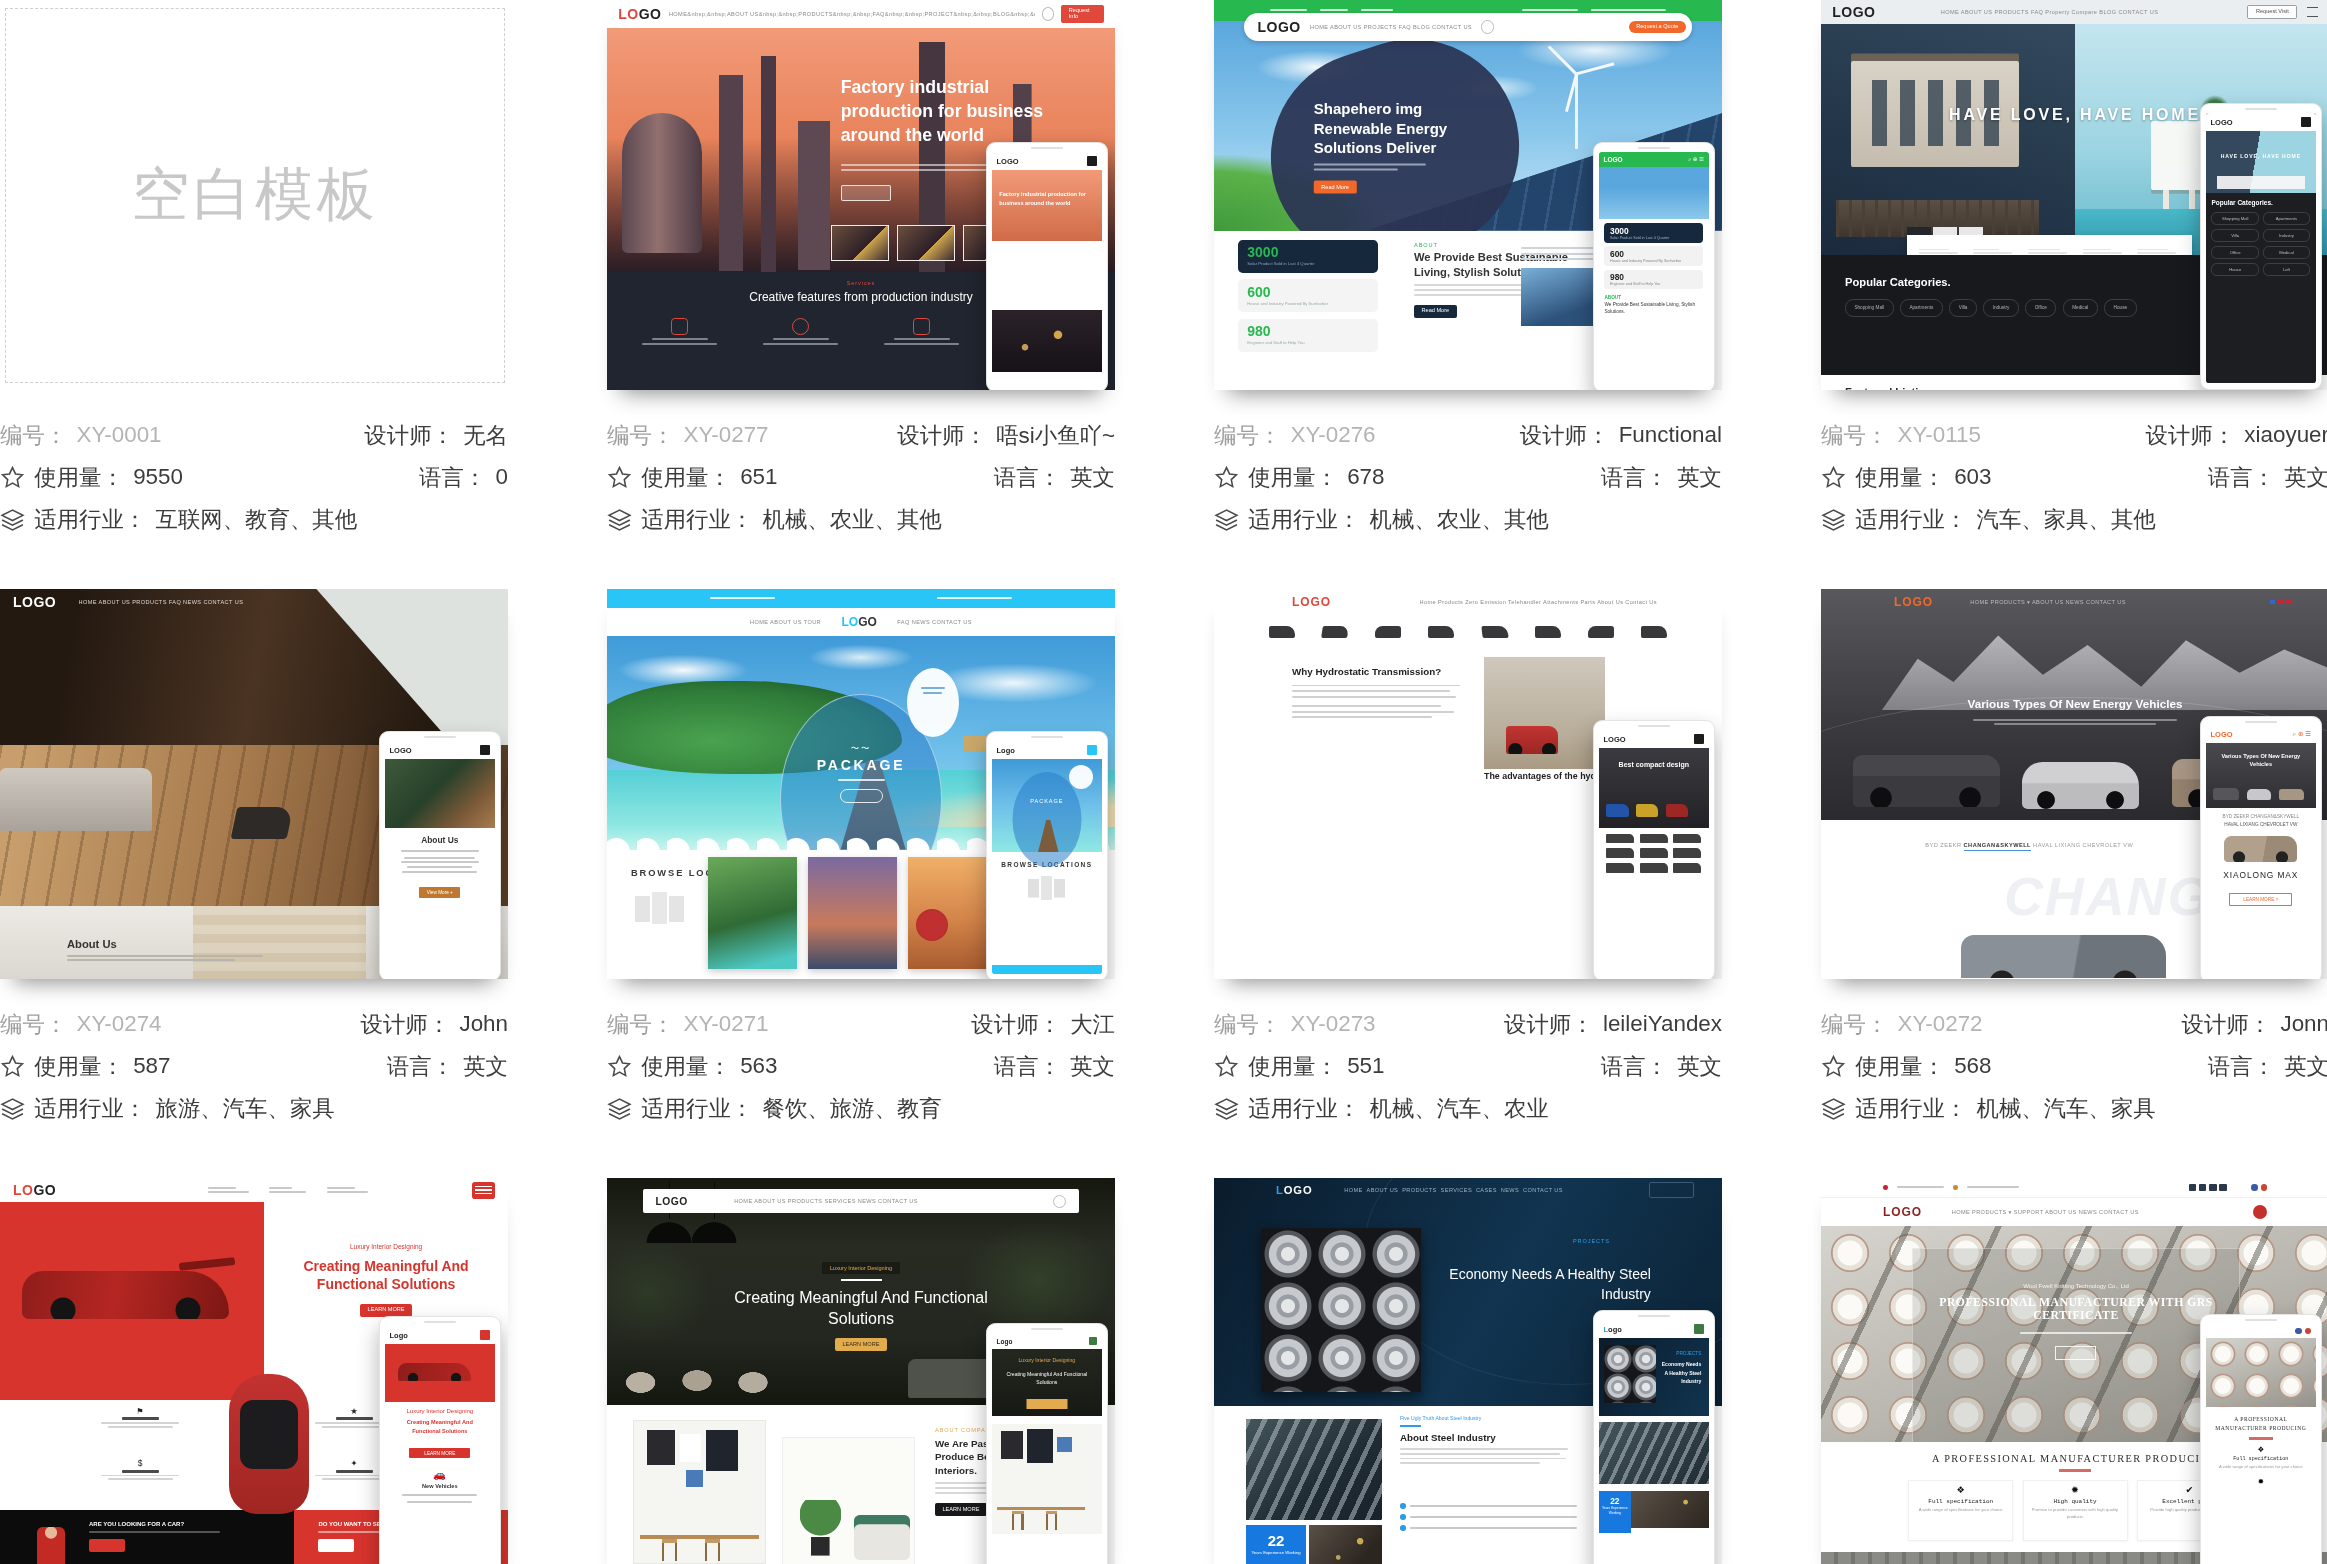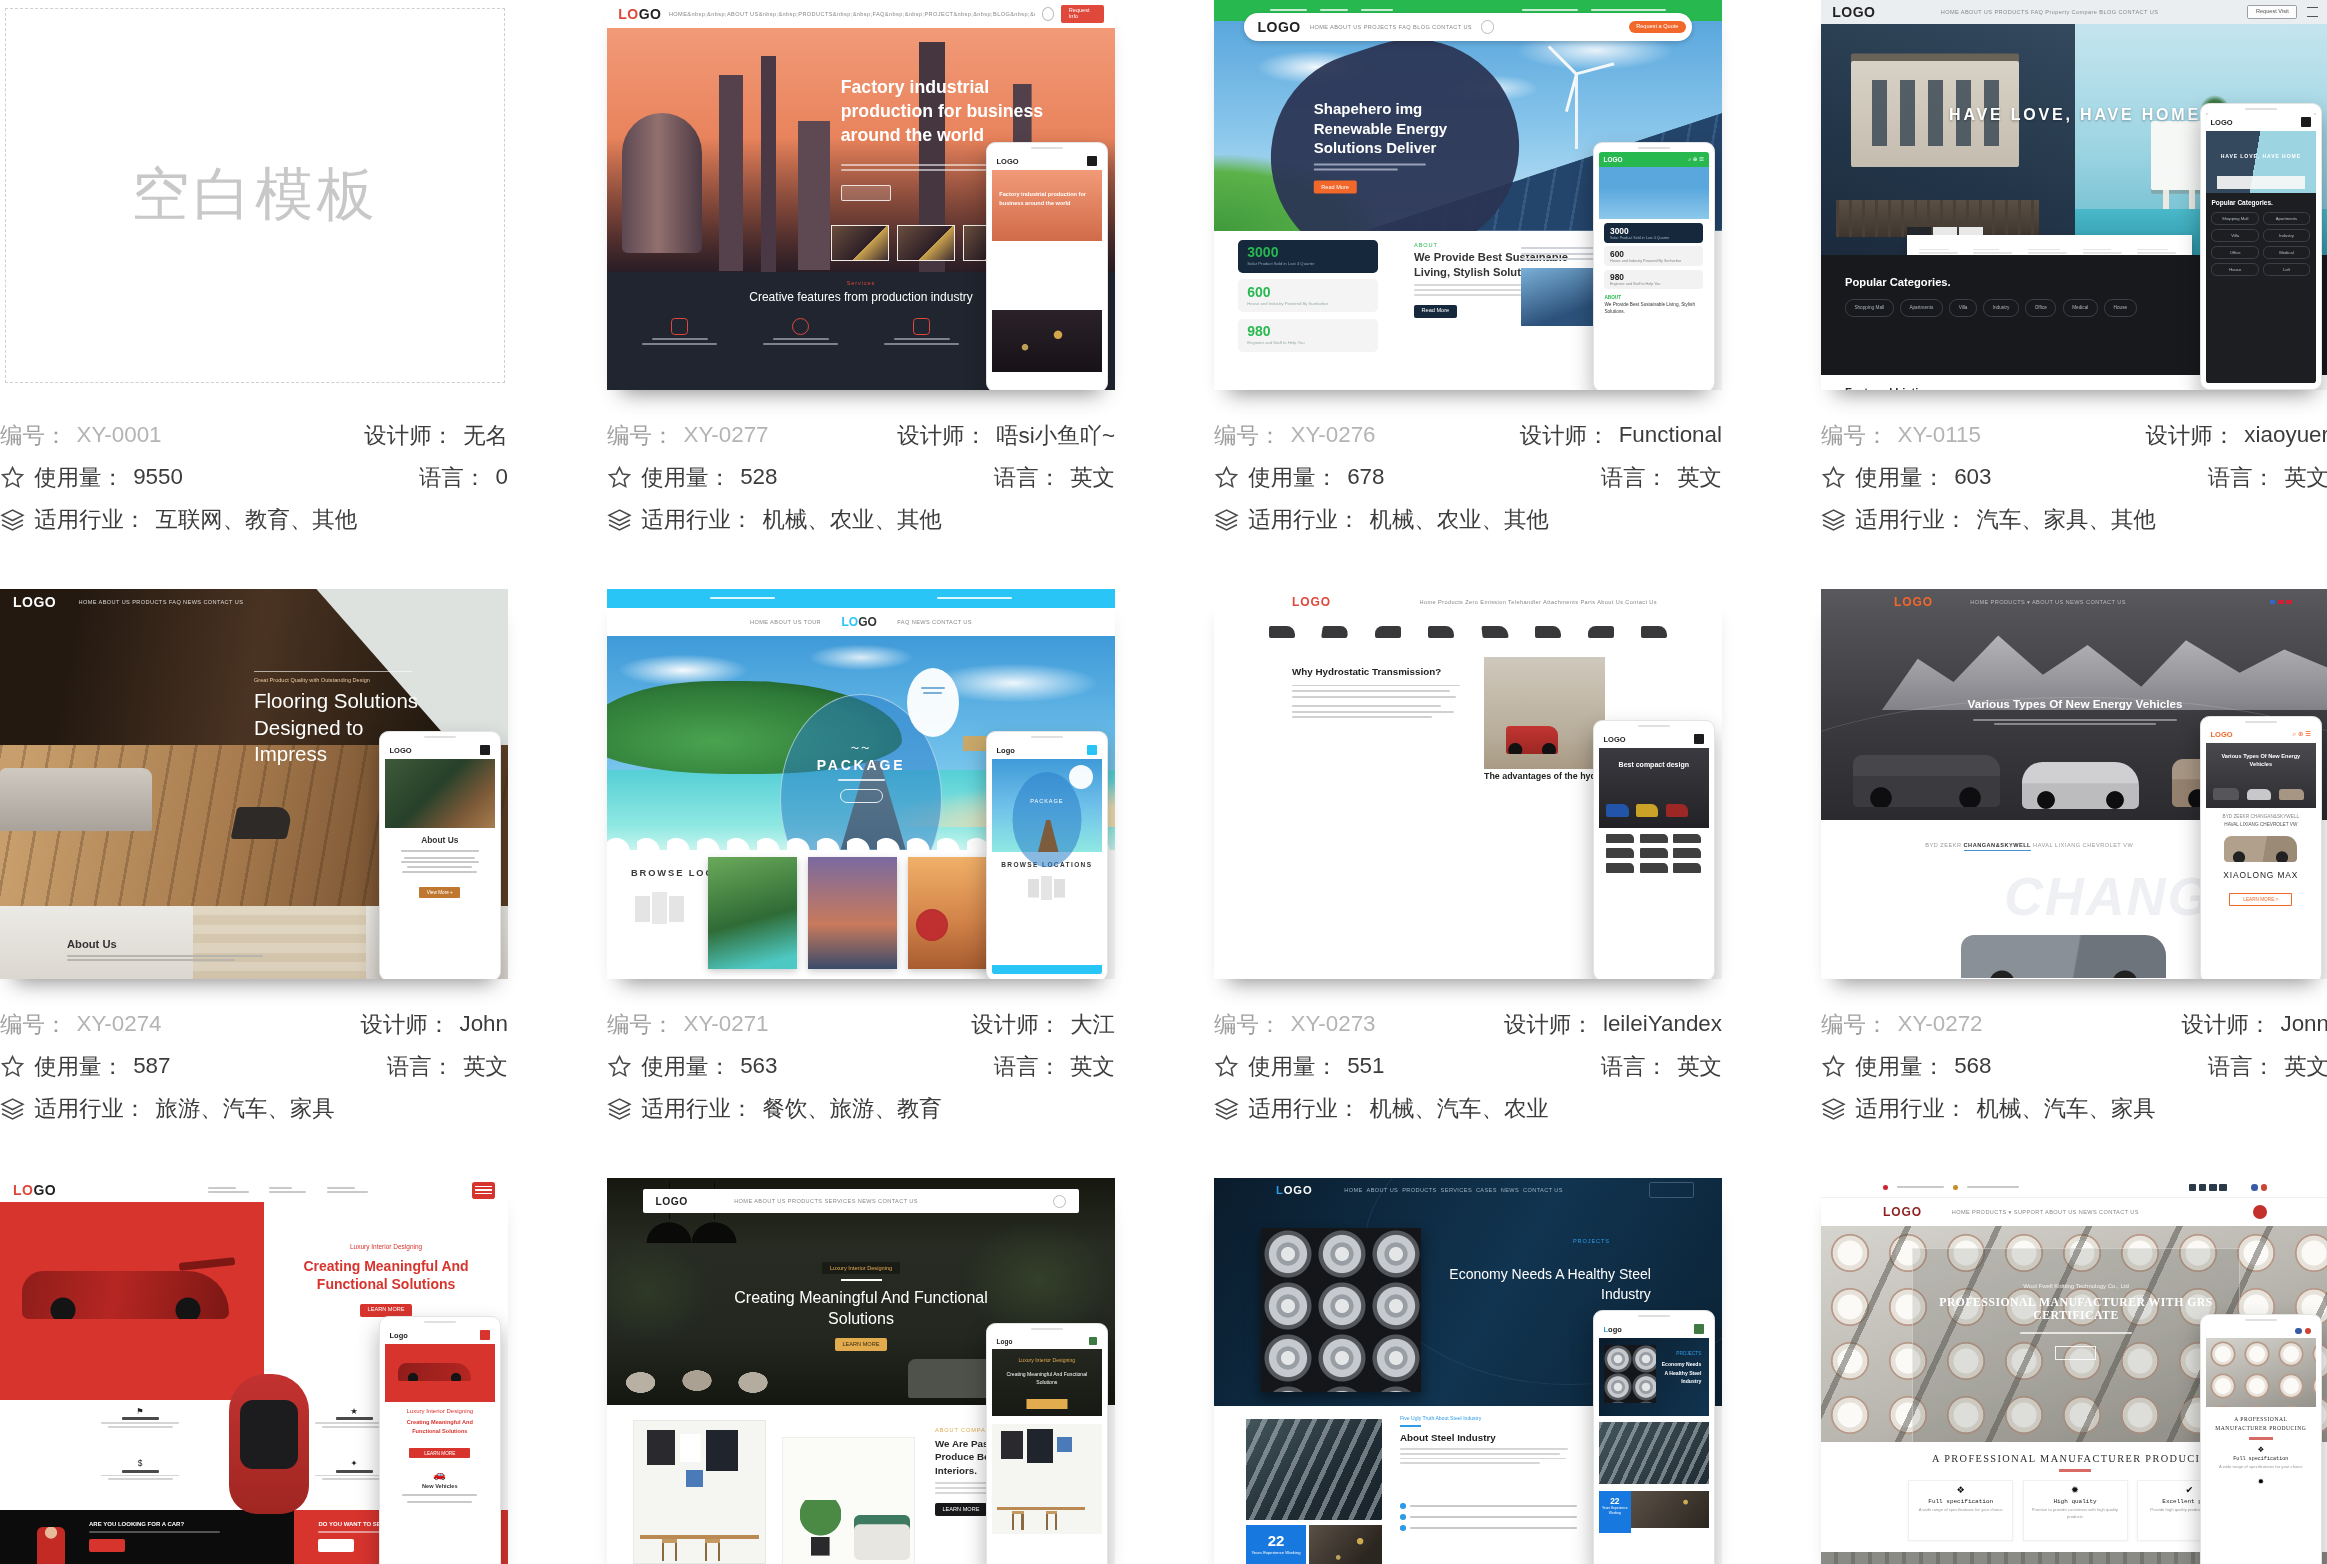--- a/index.html
+++ b/index.html
@@ -604,21 +604,21 @@
             <span>设计师：</span>
             <span>唔si小鱼吖~</span>
           </div>
       </div>
       <div class="mrow">
         <div class="mleft">
             <span class="micon"><svg viewBox="0 0 24 24">
                 <polygon points="12 2.5 14.9 8.6 21.5 9.4 16.6 14 17.9 20.7 12 17.4 6.1 20.7 7.4 14 2.5 9.4 9.1 8.6"></polygon>
               </svg></span>
             <span>使用量：</span>
-            <span>528</span>
+            <span>651</span>
           </div>
         <div class="mleft">
             <span>语言：</span>
             <span>英文</span>
           </div>
       </div>
       <div class="mrow">
         <div class="mleft">
             <span class="micon"><svg viewBox="0 0 24 24">
                 <polygon points="12 3 2 8 12 13 22 8"></polygon>
@@ -885,25 +885,20 @@
     <div class="thumb t5">
       <div class="t5-ceil"></div>
       <div class="t5-sky"></div>
       <div class="t5-floor"></div>
       <div class="t5-sofa"></div>
       <div class="t5-chair"></div>
       <div class="t5-head">
         <span class="logo-sm">LOGO</span>
         <span class="nav-t">HOME  ABOUT US  PRODUCTS  FAQ  NEWS  CONTACT US</span>
       </div>
-      <div class="t5-cap">
-        <div class="line"></div>
-        <div class="t5-tag">Great Product Quality with Outstanding Design</div>
-        <div class="t5-title">Flooring Solutions Designed to Impress</div>
-      </div>
       <div class="t5-bot">
         <div class="t5-stair"></div>
         <div class="t5-about">
           <div class="t5-at">About Us</div>
           <div class="b" style="width:196px;margin:2.8px 0"></div>
             <div class="b" style="width:168px;margin:2.8px 0"></div>
         </div>
       </div>
       <div class="phone">
           <div class="ph">

